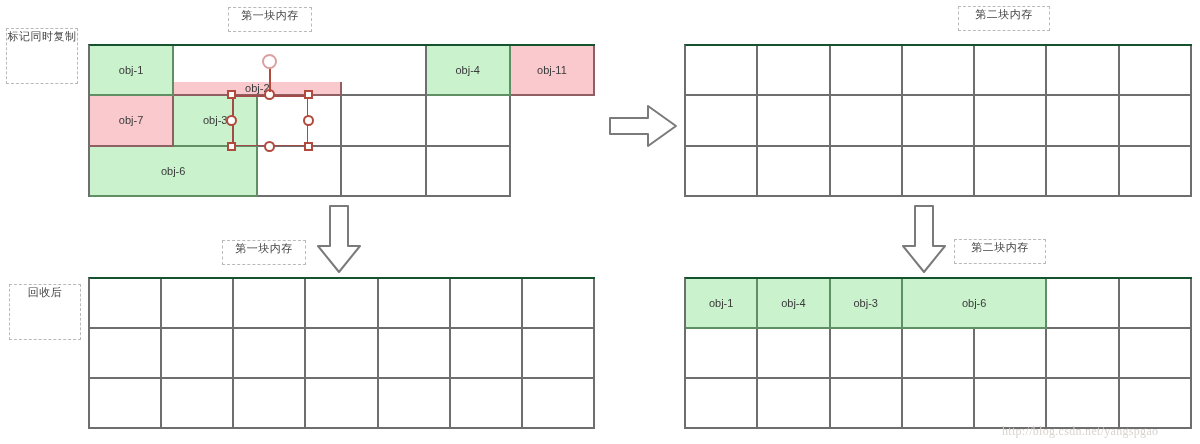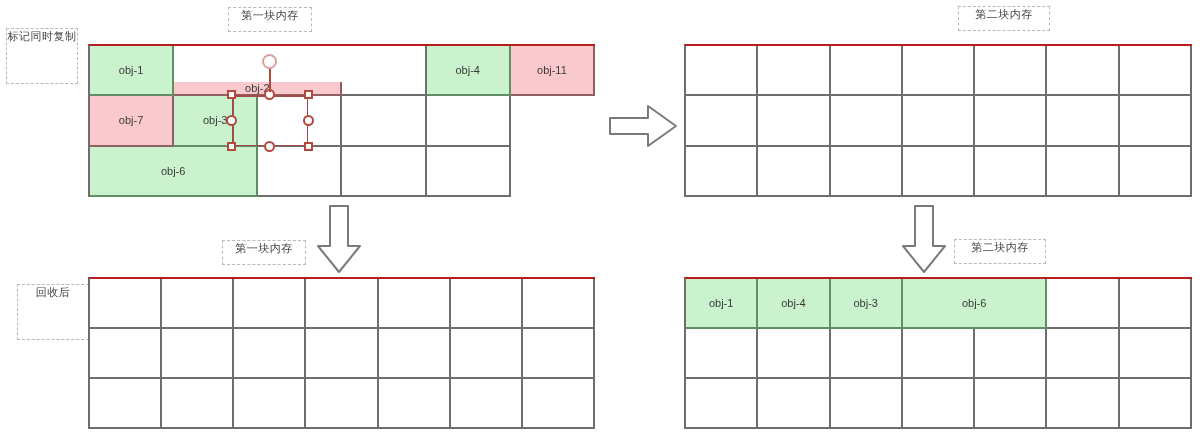--- a/index.html
+++ b/index.html
@@ -21,21 +21,21 @@
     text-align:center;
     letter-spacing:.5px;
     box-sizing:border-box;
   }
 
   
   .grid{
     position:absolute;
     box-sizing:border-box;
     display:grid;
-    border-top:2px solid #b91c1c;
+    border-top:2px solid #14532d;
     border-left:2px solid #6e6e6e;
   }
   .cell{
     box-sizing:border-box;
     border-right:2px solid #6e6e6e;
     border-bottom:2px solid #6e6e6e;
     display:flex;align-items:center;justify-content:center;
     font-size:11px;color:#3a3a3a;
     background:#ffffff;
     position:relative;
@@ -72,21 +72,21 @@
 </style>
 </head>
 <body>
 
 <div class="stage">
 
   <div class="note" style="left:6px;top:28px;width:72px;height:56px;">
     <span>标记同时复制</span>
   </div>
 
-  <div class="note" style="left:17px;top:284px;width:72px;height:56px;font-family:Liberation Serif, serif;">
+  <div class="note" style="left:9px;top:284px;width:72px;height:56px;font-family:Liberation Serif, serif;">
     <span>回收后</span>
   </div>
 
   <div class="note" style="left:228px;top:7px;width:84px;height:25px;">
     <span>第一块内存</span>
   </div>
 
   <div class="note" style="left:958px;top:6px;width:92px;height:25px;">
     <span>第二块内存</span>
   </div>
@@ -239,14 +239,15 @@
   </svg>
 
   <svg class="arrow" style="left:315px;top:204px;" width="48" height="70" viewBox="0 0 48 70">
     <polygon points="15,2 33,2 33,42 45,42 24,68 3,42 15,42" fill="#ffffff" stroke="#7a7a7a" stroke-width="2" stroke-linejoin="round"></polygon>
   </svg>
 
   <svg class="arrow" style="left:900px;top:204px;" width="48" height="70" viewBox="0 0 48 70">
     <polygon points="15,2 33,2 33,42 45,42 24,68 3,42 15,42" fill="#ffffff" stroke="#7a7a7a" stroke-width="2" stroke-linejoin="round"></polygon>
   </svg>
 
+  <div class="watermark" style="left:1002px;top:424px;">http://blog.csdn.net/yangspgao</div>
 
 </div>
 
 </body></html>

